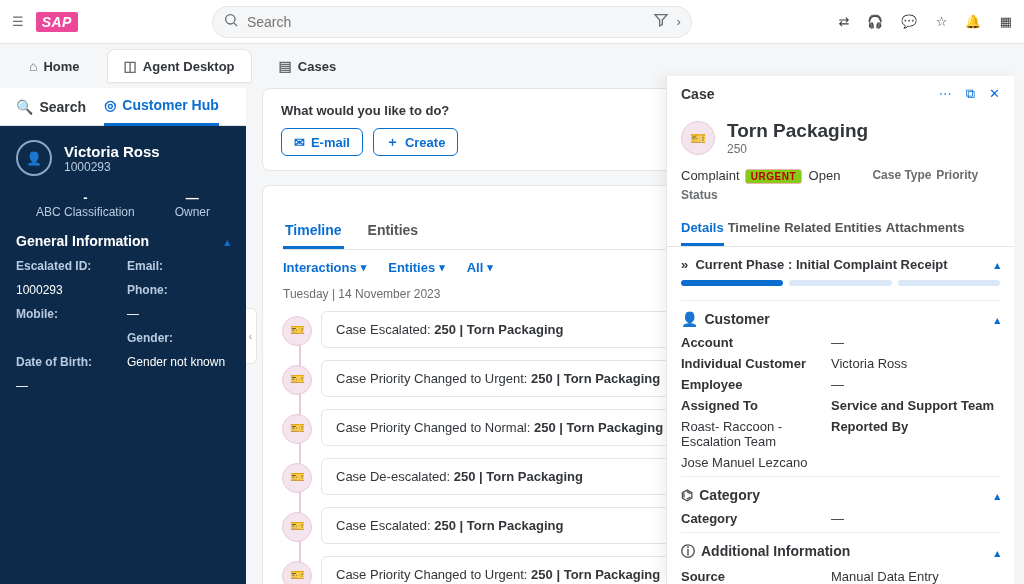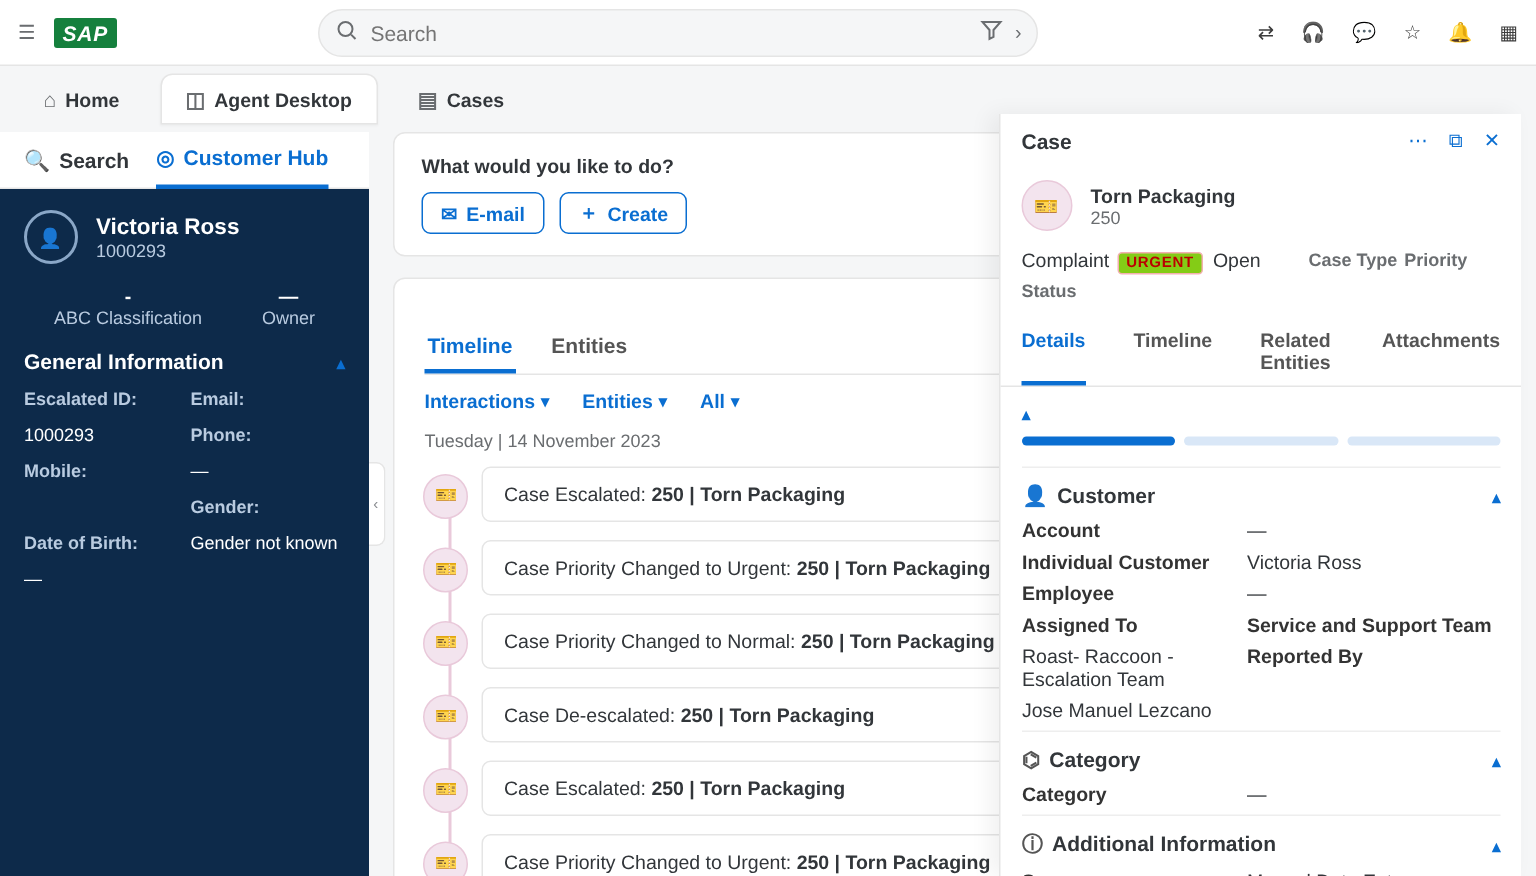--- a/index.html
+++ b/index.html
@@ -1,21 +1,21 @@
 <!DOCTYPE html>
 <html><head>
 <meta charset="utf-8">
 <style>
   * { box-sizing: border-box; margin: 0; padding: 0; font-family: "72", Arial, Helvetica, sans-serif; }
   body { width: 1024px; height: 584px; overflow: hidden; background: #f5f6f7; color: #32363a; font-size: 13px; }
 
   
   .shellbar { height: 44px; display: flex; align-items: center; padding: 0 12px; background: #fff; border-bottom: 1px solid #e5e5e5; gap: 12px; }
   .shellbar .menu { color: #6a6d70; }
-  .shellbar .logo { font-weight: 800; font-style: italic; color: #fff; background: #15803d; padding: 2px 6px; border-radius: 2px; font-size: 14px; letter-spacing: .5px; }
+  .shellbar .logo { font-weight: 800; font-style: italic; color: #fff; background: #ec4899; padding: 2px 6px; border-radius: 2px; font-size: 14px; letter-spacing: .5px; }
   .shellbar .spacer-left { width: 110px; }
   .searchwrap { flex: 0 0 480px; height: 32px; background: #f5f6f7; border: 1px solid #e5e5e5; border-radius: 16px; display: flex; align-items: center; padding: 0 10px; gap: 8px; color: #8a8d91; }
   .searchwrap input { border: none; background: transparent; outline: none; flex: 1; font-size: 14px; color: #32363a; }
   .shellbar .grow { flex: 1; }
   .shellicons { display: flex; gap: 18px; color: #3c3c3c; }
   .shellicons span { cursor: pointer; }
 
   
   .wstabs { height: 44px; display: flex; align-items: center; padding: 0 12px; gap: 10px; font-size: 13px; }
   .wstab { height: 34px; padding: 0 16px; border: 1px solid transparent; border-top-left-radius: 8px; border-top-right-radius: 8px; display: flex; align-items: center; gap: 6px; color: #32363a; font-weight: 600; cursor: pointer; }
@@ -66,27 +66,27 @@
 
   .collapse-handle { position: absolute; left: -1px; top: 220px; width: 12px; height: 56px; background: #fff; border: 1px solid #e5e5e5; border-left: none; border-radius: 0 6px 6px 0; display: flex; align-items: center; justify-content: center; color: #8a8d91; font-size: 10px; cursor: pointer; }
 
   
   .panel { position: absolute; top: 76px; right: 10px; width: 348px; bottom: 0; background: #fff; border-left: 1px solid #e5e5e5; box-shadow: -6px 0 14px rgba(0,0,0,.06); display: flex; flex-direction: column; }
   .panel-head { display: flex; align-items: center; justify-content: space-between; padding: 10px 14px; }
   .panel-head .ttl { font-weight: 600; font-size: 14px; }
   .panel-head .acts { display: flex; gap: 14px; color: #0a6ed1; }
   .case-head { display: flex; align-items: center; gap: 12px; padding: 8px 14px 4px; }
   .case-ico { width: 34px; height: 34px; border-radius: 50%; background: #f3e4ee; border: 1px solid #e9c9da; display:flex;align-items:center;justify-content:center;color:#9b5d84; }
-  .case-title { font-weight: 700; font-size: 13px; }
+  .case-title { font-weight: 700; font-size: 19px; }
   .case-sub { color: #6a6d70; font-size: 12px; }
   .case-meta { display: grid; grid-template-columns: 1fr 1fr 1fr 1fr 1fr; padding: 8px 14px 10px; row-gap: 4px; }
   .case-meta .v { font-size: 13px; }
   .case-meta .l { font-size: 12px; color: #6a6d70; font-weight: 600; }
   .badge-urgent { display:inline-block; font-size:10px; letter-spacing:.5px; font-weight:700; color:#b00; border:1px solid #f3b0b0; background:#84cc16; border-radius:3px; padding:1px 5px; }
-  .ptabs { display:flex; gap:32px; padding:0 14px; border-bottom:1px solid #e5e5e5; font-weight:600; font-size:13px; }
+  .ptabs { display:flex; gap:4px; padding:0 14px; border-bottom:1px solid #e5e5e5; font-weight:600; font-size:13px; }
   .ptabs .pt { padding:8px 0; color:#555; cursor:pointer; }
   .ptabs .pt.active { color:#0a6ed1; border-bottom:3px solid #0a6ed1; }
   .panel-scroll { overflow-y:auto; flex:1; padding:10px 14px 20px; }
   .phase { display:flex; justify-content:space-between; align-items:center; font-weight:700; font-size:13px; color:#32363a; margin-bottom:8px; }
   .phase .chev { color:#0a6ed1; }
   .progress { display:flex; gap:6px; margin-bottom:14px; }
   .progress div { flex:1; height:6px; border-radius:3px; background:#d9e7f7; }
   .progress div.done { background:#0a6ed1; }
   .sec { margin-top:6px; border-top:1px solid #eee; padding-top:10px; }
   .sec-h { display:flex; justify-content:space-between; align-items:center; font-weight:700; font-size:14px; margin-bottom:8px; }
@@ -275,20 +275,21 @@
     <div class="l">Status</div>
   </div>
   <div class="ptabs">
     <div class="pt active">Details</div>
     <div class="pt">Timeline</div>
     <div class="pt">Related Entities</div>
     <div class="pt">Attachments</div>
   </div>
   <div class="panel-scroll">
     <div class="phase">
+      <span><span>»</span>&nbsp; <span>Current Phase : Initial Complaint Receipt</span></span>
       <span class="chev chev-up"></span>
     </div>
     <div class="progress">
       <div class="done"></div>
       <div></div>
       <div></div>
     </div>
 
     <div class="sec">
       <div class="sec-h">

